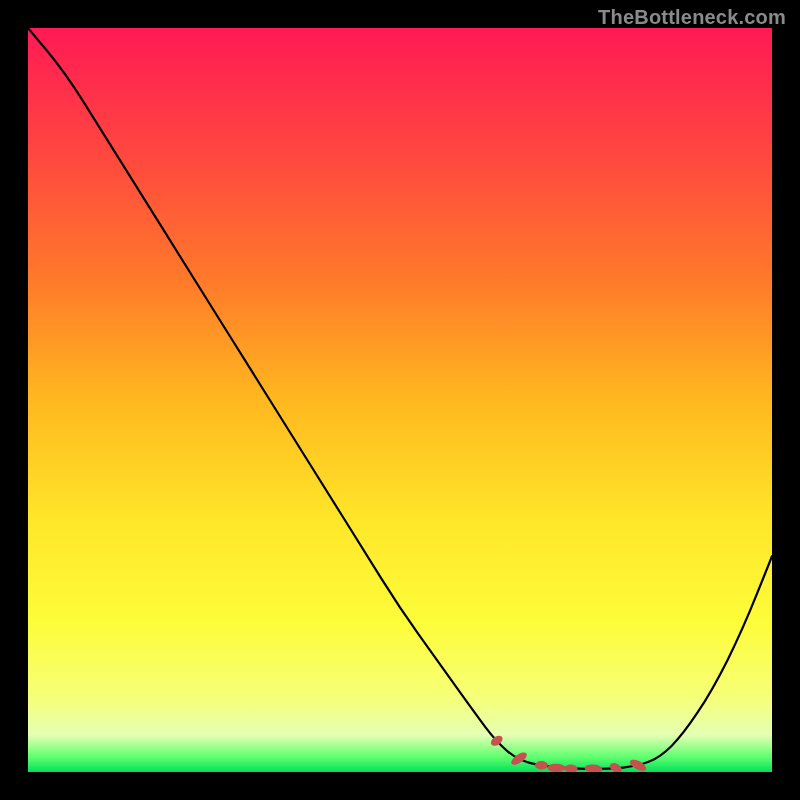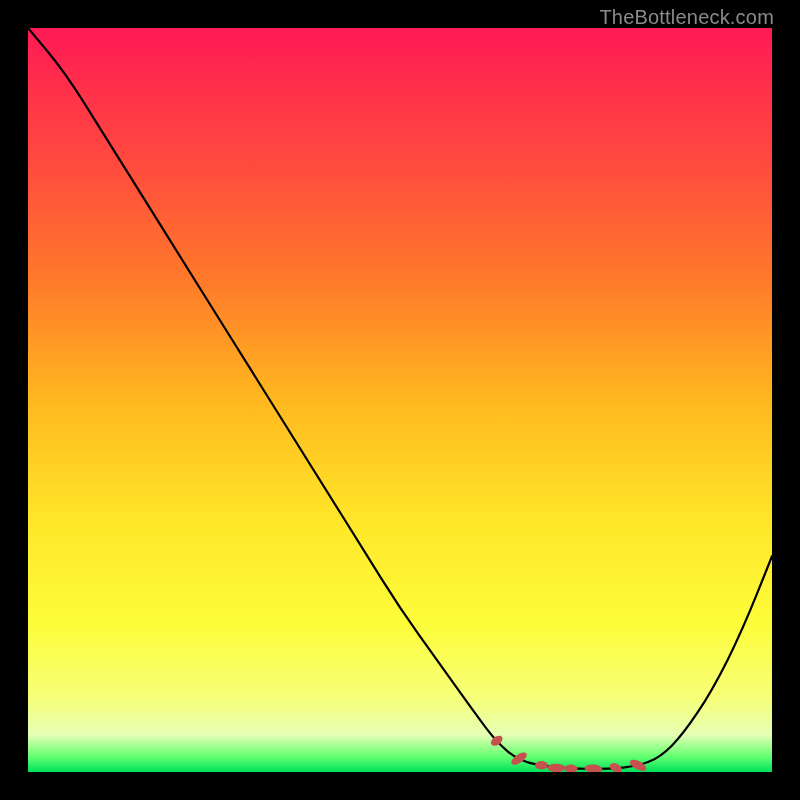--- a/index.html
+++ b/index.html
@@ -33,24 +33,24 @@
       #fdfd3a 80%,
       #f6ff78 90%,
       #e5ffb4 95%,
       #5fff6f 98%,
       #00e05a 100%
     );
   }
   .watermark {
     position: absolute;
     top: 6px;
-    right: 26px;
+    right: 14px;
     color: #8a8a8a;
     font-size: 20px;
-    font-weight: 400;
+    font-weight: 700;
     letter-spacing: 0.2px;
   }
   svg {
     position: absolute;
     left: 0;
     top: 0;
   }
   .curve {
     fill: none;
     stroke: #000;

